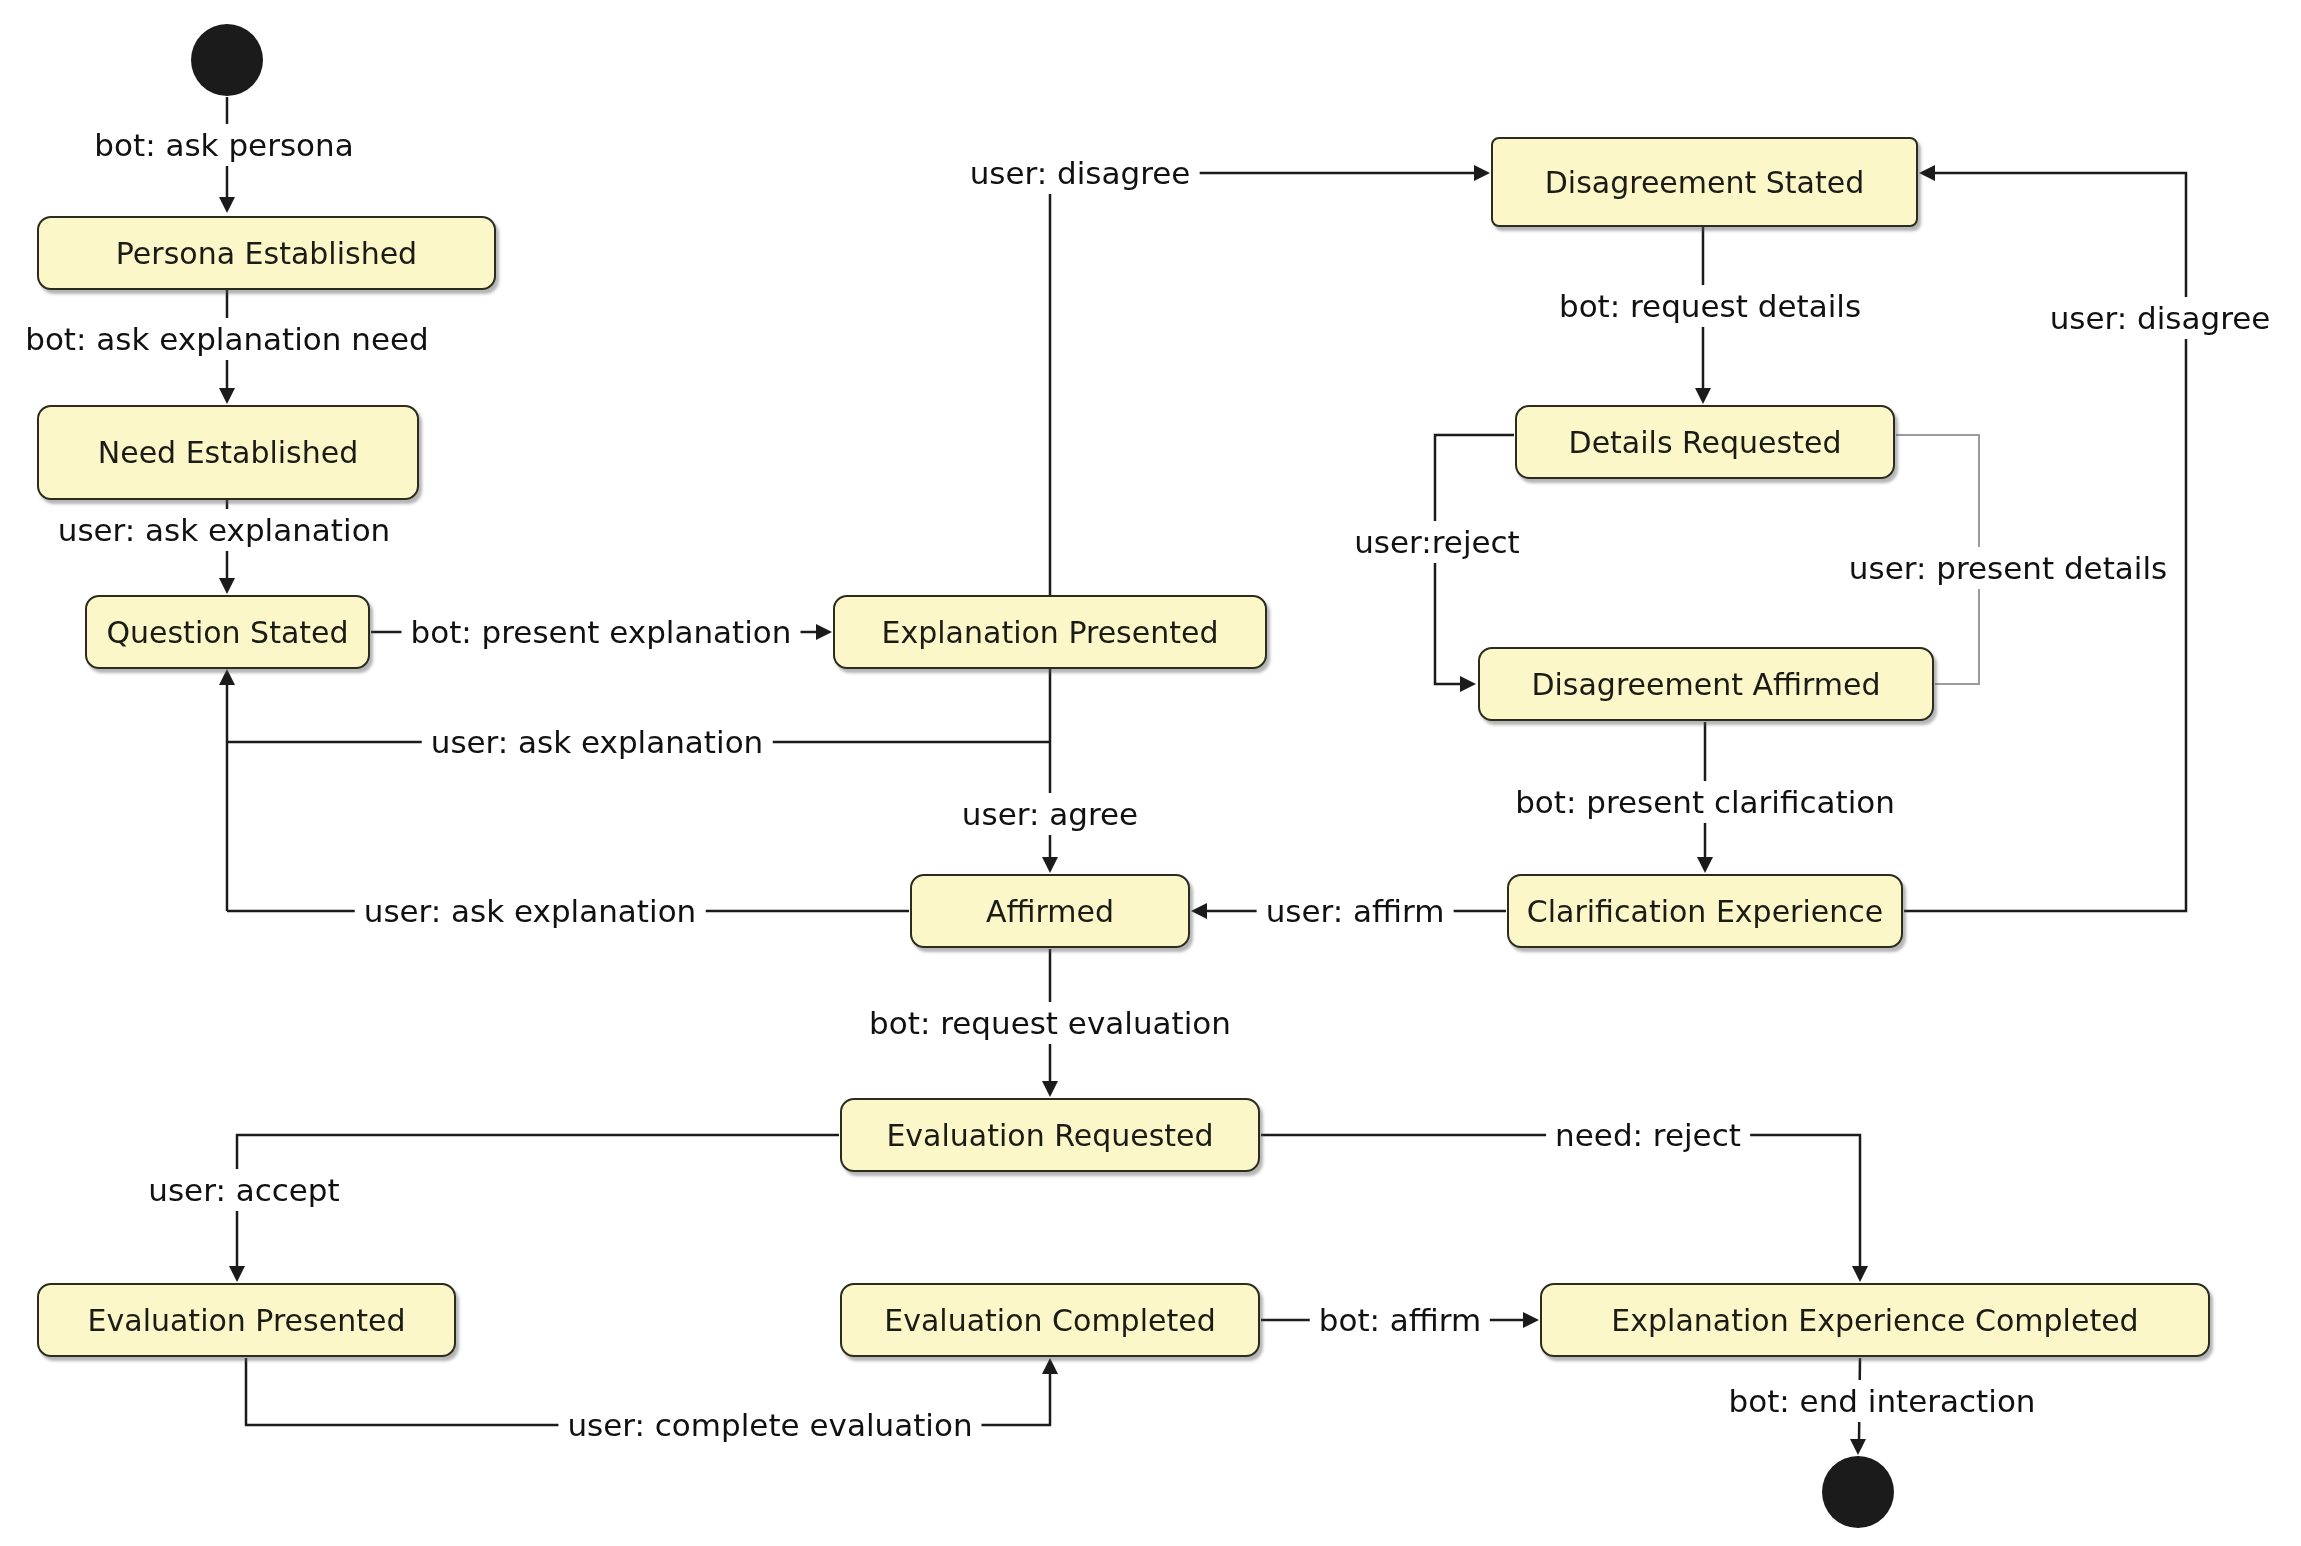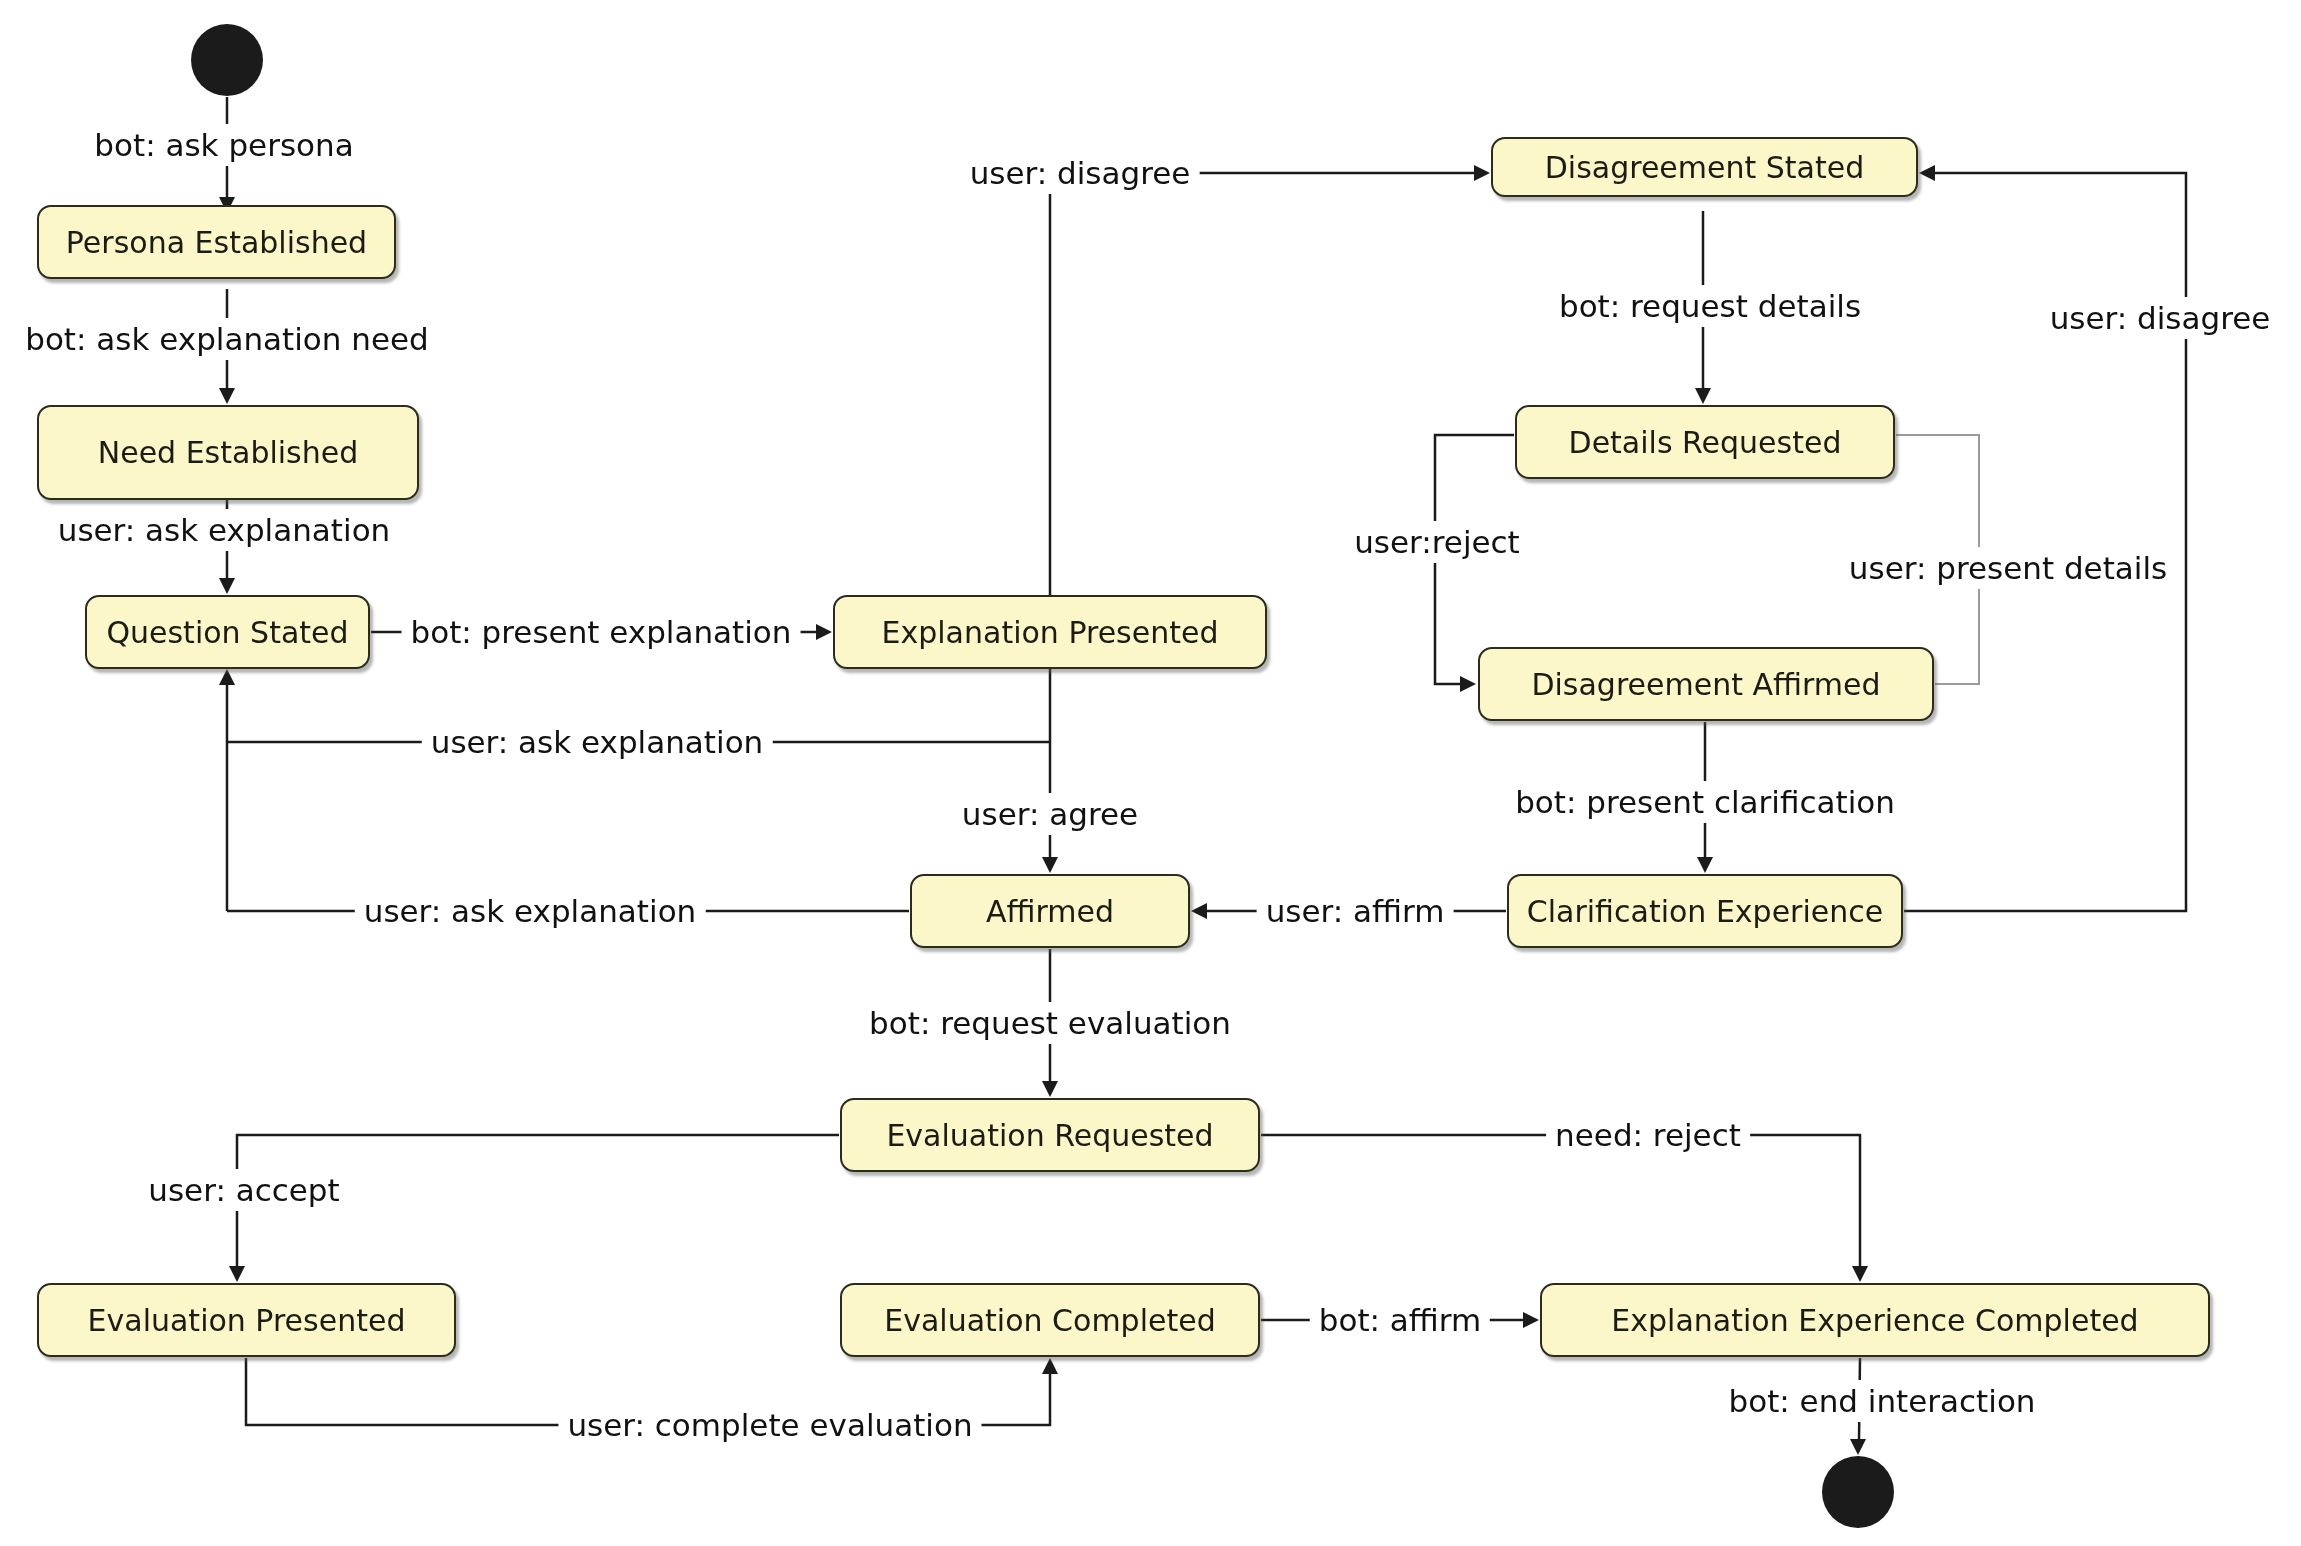--- a/index.html
+++ b/index.html
@@ -150,37 +150,37 @@
       <line class="edge" x1="1261" y1="1320" x2="1525" y2="1320"></line>
       <polygon class="ah" points="1539,1320 1523,1312 1523,1328"></polygon>
     </g>
 
     <g>
       <line class="edge" x1="1860" y1="1358" x2="1859" y2="1440"></line>
       <polygon class="ah" points="1858,1455 1850,1439 1866,1439"></polygon>
     </g>
   </svg>
 
-  <div class="state" style="left:37px;top:205px;width:359px;height:74px;">
+  <div class="state" style="left:37px;top:216px;width:459px;height:74px;">
     <span>Persona Established</span>
   </div>
 
   <div class="state" style="left:37px;top:405px;width:382px;height:95px;">
     <span>Need Established</span>
   </div>
 
   <div class="state" style="left:85px;top:595px;width:285px;height:74px;">
     <span>Question Stated</span>
   </div>
 
   <div class="state" style="left:833px;top:595px;width:434px;height:74px;">
     <span>Explanation Presented</span>
   </div>
 
-  <div class="state" style="left:1491px;top:137px;width:427px;height:60px;">
+  <div class="state" style="left:1491px;top:137px;width:427px;height:90px;border-radius:8px;">
     <span>Disagreement Stated</span>
   </div>
 
   <div class="state" style="left:1515px;top:405px;width:380px;height:74px;">
     <span>Details Requested</span>
   </div>
 
   <div class="state" style="left:1478px;top:647px;width:456px;height:74px;">
     <span>Disagreement Affirmed</span>
   </div>

